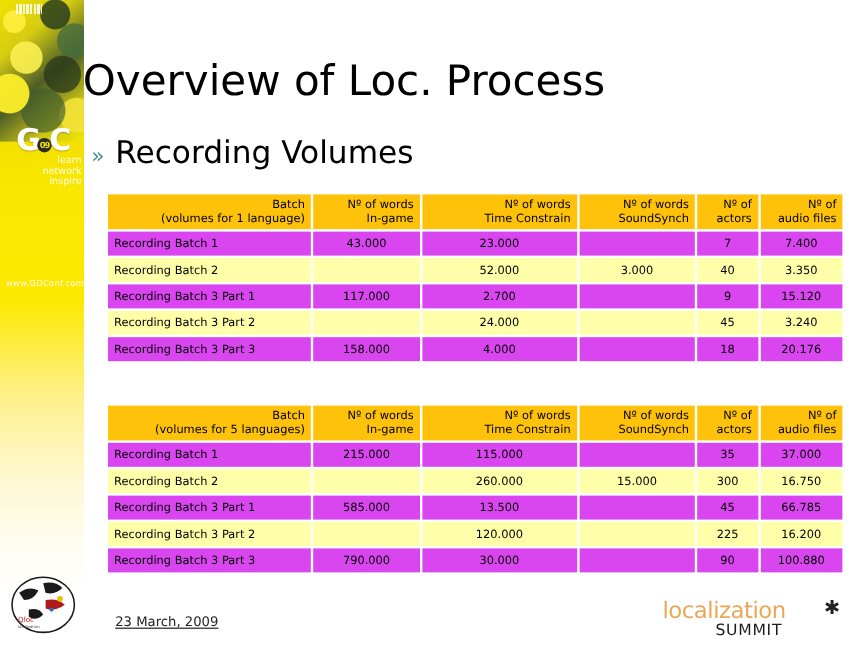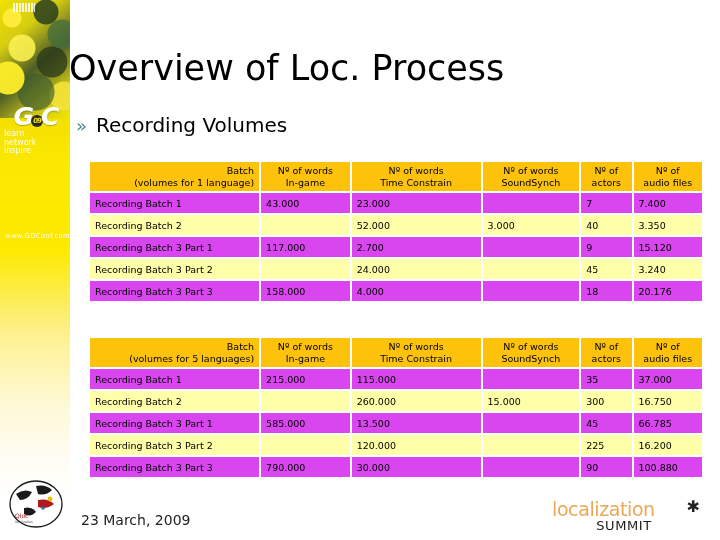--- a/index.html
+++ b/index.html
@@ -34,68 +34,68 @@
     background:#ffffff;opacity:.82;
     -webkit-mask-image:repeating-linear-gradient(90deg,#000 0 2px,transparent 2px 3px);
     mask-image:repeating-linear-gradient(90deg,#000 0 2px,transparent 2px 3px);
   }
   .gdc-logo{
     position:absolute;left:4px;top:104px;width:64px;height:52px;color:#ffffff;
     text-align:center;line-height:1;
   }
   .gdc-word{
     font-family:"DejaVu Sans", sans-serif;font-weight:bold;font-size:25px;
-    letter-spacing:-1px;text-shadow:0 1px 1px rgba(0,0,0,.25);font-style:italic;
+    letter-spacing:-1px;text-shadow:0 1px 1px rgba(0,0,0,.25);
   }
   .gdc-dot{
     display:inline-block;width:12px;height:12px;border-radius:50%;
     background:#2b2b2b;color:#f5e400;font-size:7px;font-weight:bold;
     line-height:12px;vertical-align:2px;margin:0 -2px;
   }
-  .gdc-tag{font-size:8px;line-height:8.5px;opacity:.92;margin-top:1px;text-align:left;}
+  .gdc-tag{font-size:8px;line-height:8.5px;opacity:.92;margin-top:1px;text-align:right;}
   .gdc-url{
     position:absolute;left:5px;top:232px;width:62px;color:#ffffff;
     font-size:7px;letter-spacing:.2px;opacity:.9;
   }
   .globe{
     position:absolute;left:8px;top:478px;width:56px;height:52px;
   }
   
   .title{
     position:absolute;left:69px;top:48px;width:620px;
     font-size:35px;color:#000000;letter-spacing:0px;white-space:nowrap;
   }
   .bullet-row{
     position:absolute;left:76px;top:113px;width:620px;
     display:flex;align-items:baseline;gap:9px;
   }
   .bullet-mark{color:#4a8a99;font-size:18px;line-height:1;}
-  .bullet-text{font-size:20px;color:#000000;}
+  .bullet-text{font-size:26px;color:#000000;}
   
   .tbl{
     position:absolute;left:88px;border-collapse:separate;border-spacing:2px 2px;
     font-size:9.5px;color:#000000;width:616px;table-layout:fixed;
   }
   #table-one{top:160px;}
   #table-two{top:336px;}
   .tbl th,.tbl td{
     padding:3px 5px;font-weight:normal;vertical-align:middle;height:14px;
   }
   .tbl th{
     background:#ffc20a;text-align:right;line-height:11.5px;height:22px;
   }
-  .tbl th.num{text-align:center;}
+  .tbl th.num{text-align:right;}
   .tbl tr.odd td{background:#d946ef;}
   .tbl tr.even td{background:#ffffaa;}
-  .tbl td.num{text-align:left;}
+  .tbl td.num{text-align:center;}
   .c0{width:168px;} .c1{width:88px;} .c2{width:128px;}
   .c3{width:96px;} .c4{width:50px;} .c5{width:68px;}
   
   .footer-date{
-    position:absolute;left:81px;top:512px;font-size:14px;color:#222222;
+    position:absolute;left:96px;top:512px;font-size:11px;color:#222222;text-decoration:underline;
   }
   .loc-summit{position:absolute;left:552px;top:500px;width:150px;height:34px;}
   .loc-word{
     font-family:"DejaVu Sans", sans-serif;font-size:19px;color:#e8a857;
     letter-spacing:-.4px;line-height:19px;
   }
   .loc-star{
     position:absolute;right:2px;top:-1px;color:#222222;font-size:16px;line-height:16px;
   }
   .sum-word{

